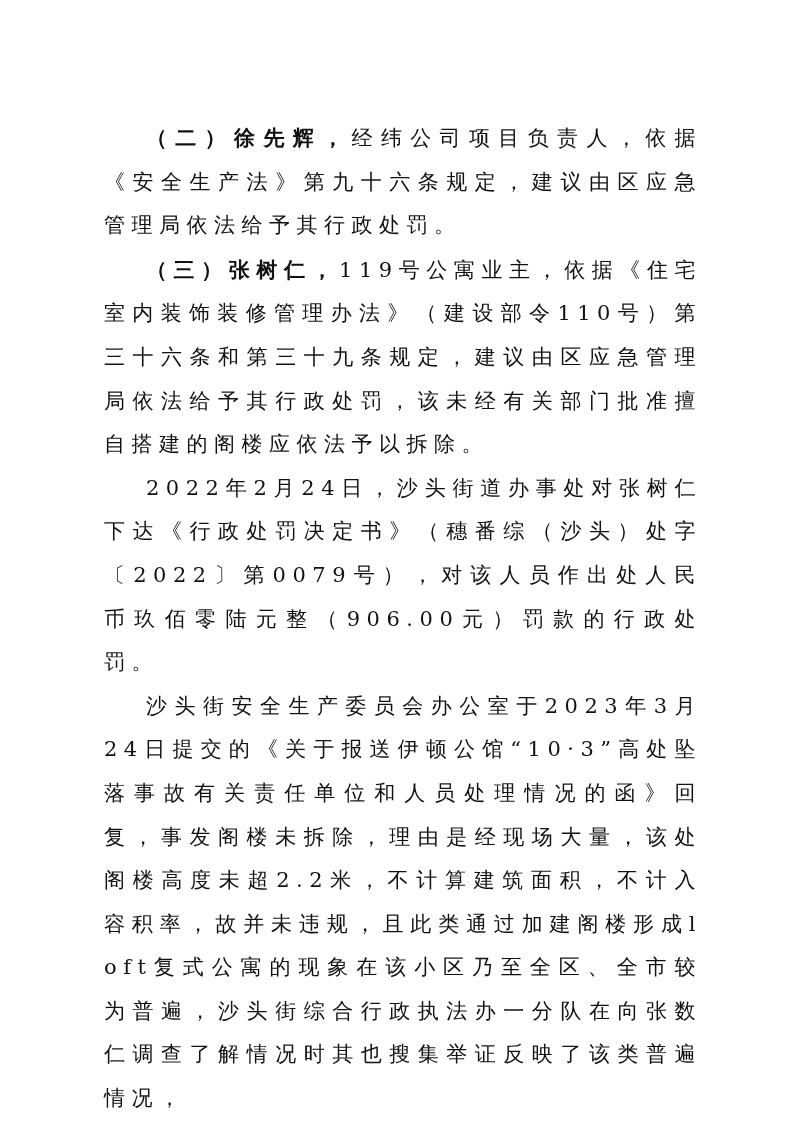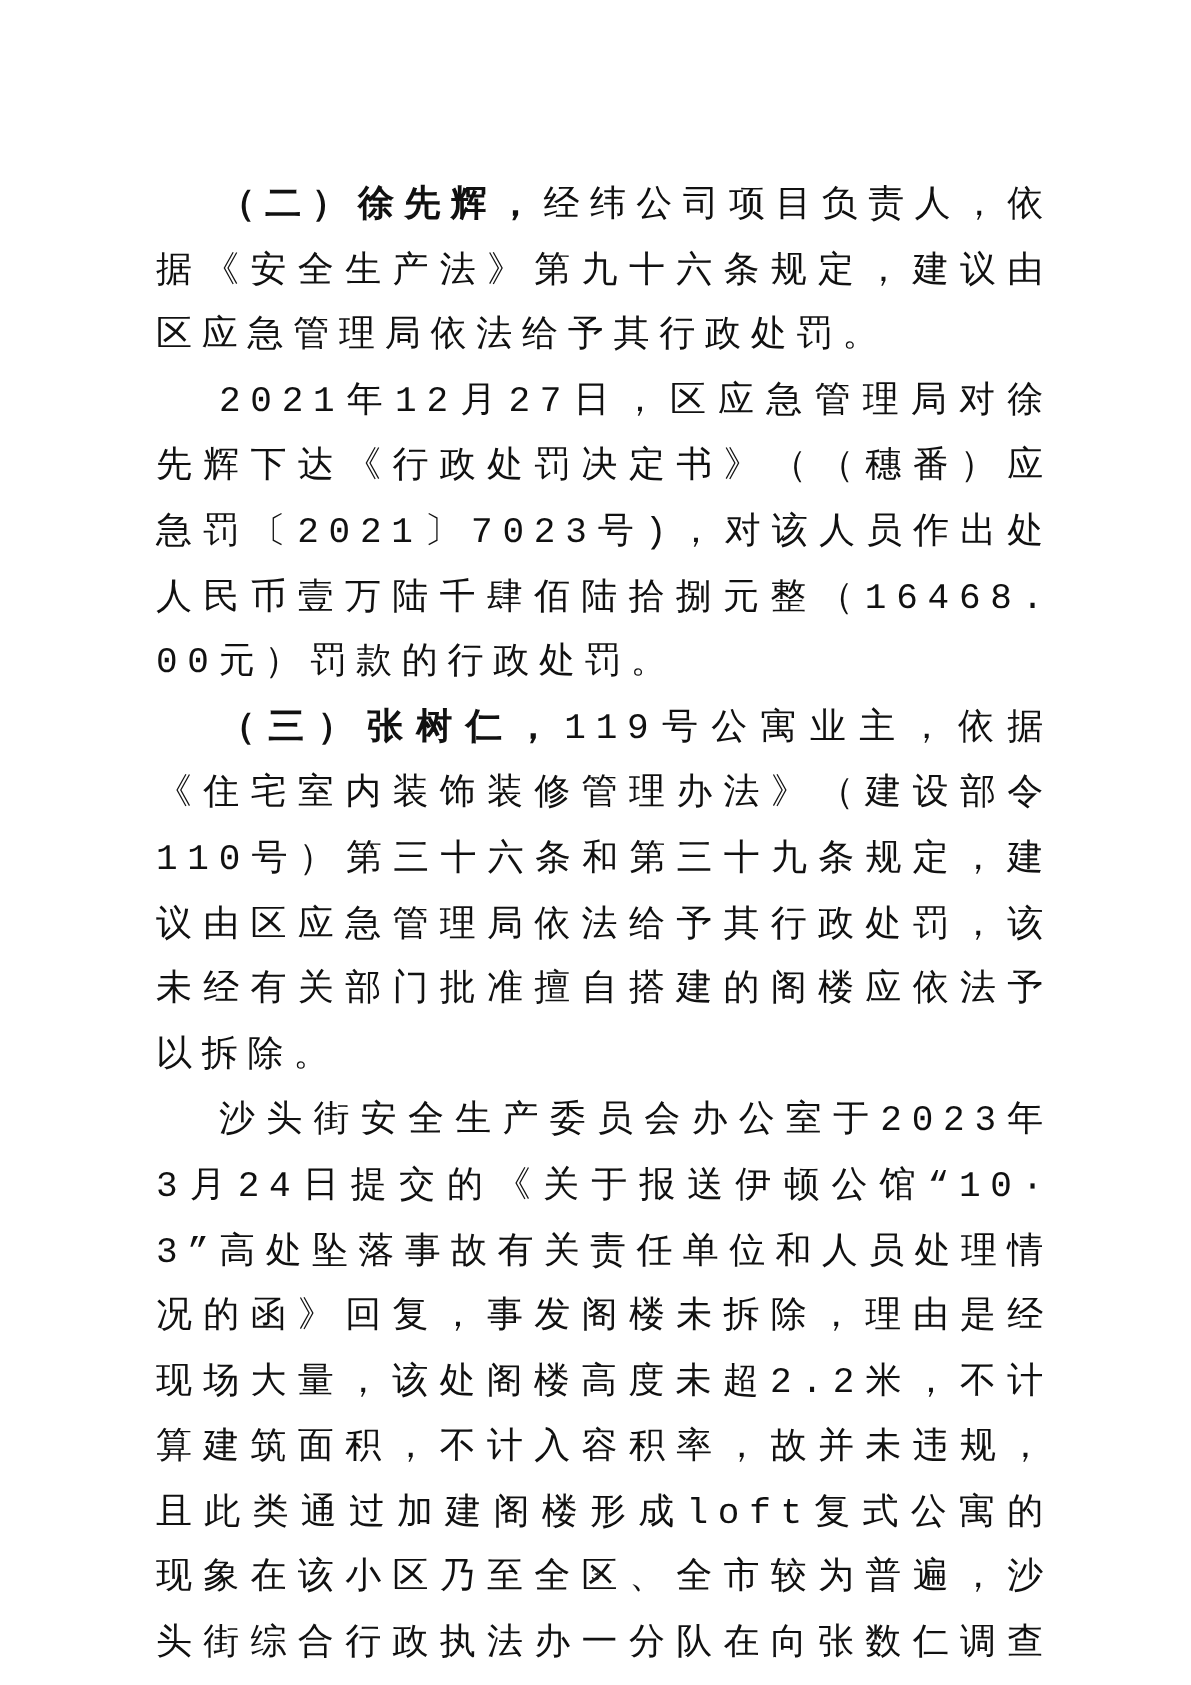--- a/index.html
+++ b/index.html
@@ -16,28 +16,27 @@
     color: #111111;
   }
   .page {
     position: absolute;
     left: 104px;
     top: 116px;
     width: 598px;
   }
   .para {
     margin: 0;
-    font-size: 24px;
+    font-size: 21px;
     line-height: 43.6px;
     letter-spacing: 6.5px;
     text-align: justify;
     text-align-last: left;
     text-indent: 42px;
     word-break: break-all;
-    font-family: Liberation Mono, monospace;
   }
   .para .bold {
     font-weight: bold;
   }
   .page-number {
     position: absolute;
     left: 0;
     width: 794px;
     top: 1044px;
     text-align: center;
@@ -45,23 +44,23 @@
     font-size: 11px;
     color: #222;
   }
 </style>
 </head>
 <body>
 
 <div class="page">
   <p class="para"><span class="bold">（二）徐先辉，</span><span>经纬公司项目负责人，依据《安全生产法》第九十六条规定，建议由区应急管理局依法给予其行政处罚。</span></p>
 
-  <p class="para"><span>2021年12月27日，区应急管理局对徐先辉下达《行政处罚决定书》（（穗番）应急罚〔2021〕7023号)，对该人员作出处人民币壹万陆千肆佰陆拾捌元整（16468.00元）罚款的行政处罚。</span></p>
 
 
   <p class="para"><span class="bold">（三）张树仁，</span><span>119号公寓业主，依据《住宅室内装饰装修管理办法》（建设部令110号）第三十六条和第三十九条规定，建议由区应急管理局依法给予其行政处罚，该未经有关部门批准擅自搭建的阁楼应依法予以拆除。</span></p>
 
+  <p class="para"><span>2022年2月24日，沙头街道办事处对张树仁下达《行政处罚决定书》（穗番综（沙头）处字〔2022〕第0079号），对该人员作出处人民币玖佰零陆元整（906.00元）罚款的行政处罚。</span></p>
 
 
   <p class="para"><span>沙头街安全生产委员会办公室于2023年3月24日提交的《关于报送伊顿公馆“10·3”高处坠落事故有关责任单位和人员处理情况的函》回复，事发阁楼未拆除，理由是经现场大量，该处阁楼高度未超2.2米，不计算建筑面积，不计入容积率，故并未违规，且此类通过加建阁楼形成loft复式公寓的现象在该小区乃至全区、全市较为普遍，沙头街综合行政执法办一分队在向张数仁调查了解情况时其也搜集举证反映了该类普遍情况，</span></p>
 </div>
 
 <div class="page-number">3</div>
 
 </body></html>

